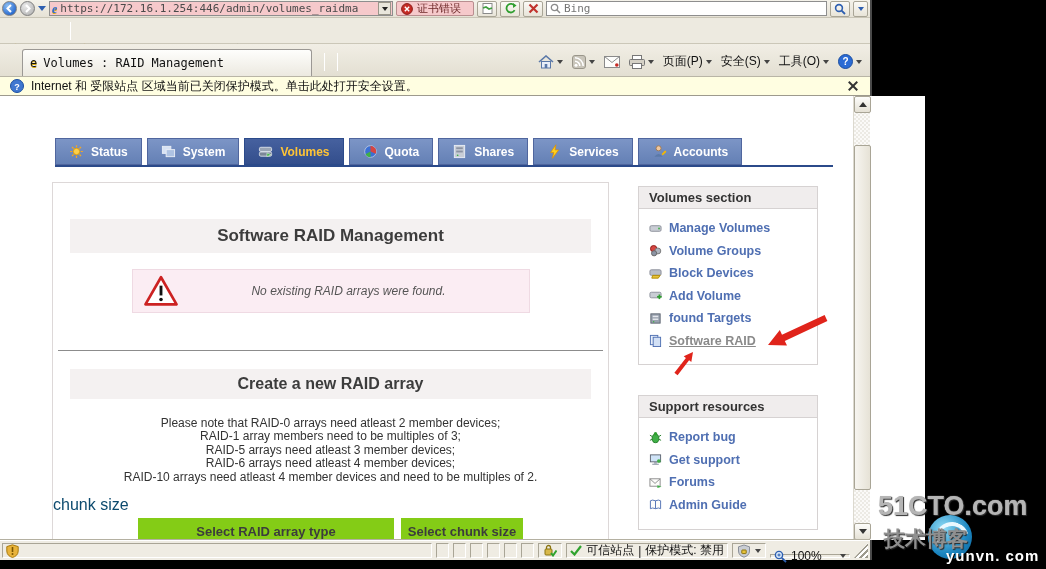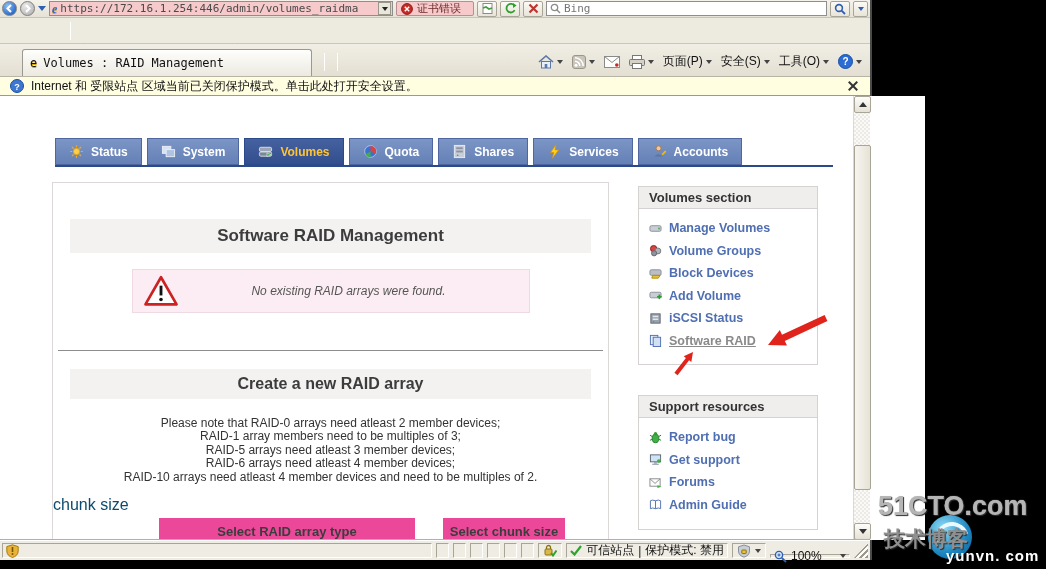--- a/index.html
+++ b/index.html
@@ -77,21 +77,21 @@
   .band { margin:0 17px; background:#F4F1F1; text-align:center; color:#3C3C3C; }
   .band.h1 { margin-top:36px; height:34px; line-height:34px; font-size:17px; font-weight:bold; }
   .band.h2 { margin-top:18px; height:30px; line-height:30px; font-size:16px; font-weight:bold; }
   .warnbox { margin:16px auto 0; width:398px; height:44px; background:#FBEDF3; border:1px solid #EFDAE3; display:flex; align-items:center; padding:0 10px; }
   .warnbox .txt { flex:1; text-align:center; font-style:italic; font-size:12px; color:#555; }
   .rule { margin:37px 5px 0; border-top:1px solid #8C8C8C; height:0; }
   .notes { margin-top:18px; text-align:center; }
   .notes div { font-size:12px; color:#333; line-height:13.4px; }
   .chunk { margin-top:12px; text-align:left; font-size:16px; color:#0c4a6e; }
   .rtable { margin:4px 0 0 85px; display:flex; gap:7px; }
-  .rtable .th { height:26px; background:#ec4899; display:flex; align-items:center; justify-content:center; font-size:13px; font-weight:bold; color:#3C3C3C;margin-left:21px; }
+  .rtable .th { height:26px; background:#84cc16; display:flex; align-items:center; justify-content:center; font-size:13px; font-weight:bold; color:#3C3C3C; }
   .rtable .th.c1 { width:256px; } .rtable .th.c2 { width:122px; }
 
   
   .sidebox { position:absolute; left:638px; width:180px; background:#FFF; border:1px solid #D6D2D2; }
   .sidebox.vol { top:90px; height:179px; }
   .sidebox.sup { top:299px; height:135px; }
   .sidebox .hd { height:22px; line-height:21px; background:#F0EDED; border-bottom:1px solid #D6D2D2; padding:0 10px; font-size:13px; font-weight:bold; color:#333; }
   .side-links { padding:8px 0 0 10px; }
   .side-link { height:22.5px; display:flex; align-items:center; gap:7px; cursor:pointer; }
   .side-link .lbl { font-size:12.5px; font-weight:bold; color:#4F6FB2; }
@@ -404,21 +404,21 @@
             </svg>
             <span class="lbl">Add Volume</span>
           </div>
           <div class="side-link">
             <svg width="13" height="13" viewBox="0 0 14 14">
               <rect x="2" y="2" width="10" height="10" fill="#9AA2AF" stroke="#5C6370"></rect>
               <rect x="4" y="4" width="6" height="1.6" fill="#E4E7EC"></rect>
               <rect x="4" y="7" width="6" height="1.6" fill="#E4E7EC"></rect>
               <circle cx="5" cy="10.6" r="0.8" fill="#3FAF46"></circle>
             </svg>
-            <span class="lbl">iSCSI Status</span>
+            <span class="lbl">found Targets</span>
           </div>
           <div class="side-link current">
             <svg width="13" height="13" viewBox="0 0 14 14">
               <rect x="1.5" y="1.5" width="8" height="10" fill="#E8F0FB" stroke="#4F6FB2"></rect>
               <rect x="4.5" y="3.5" width="8" height="10" fill="#D2E0F5" stroke="#4F6FB2"></rect>
             </svg>
             <span class="lbl">Software RAID</span>
           </div>
         </div>
       </div>

